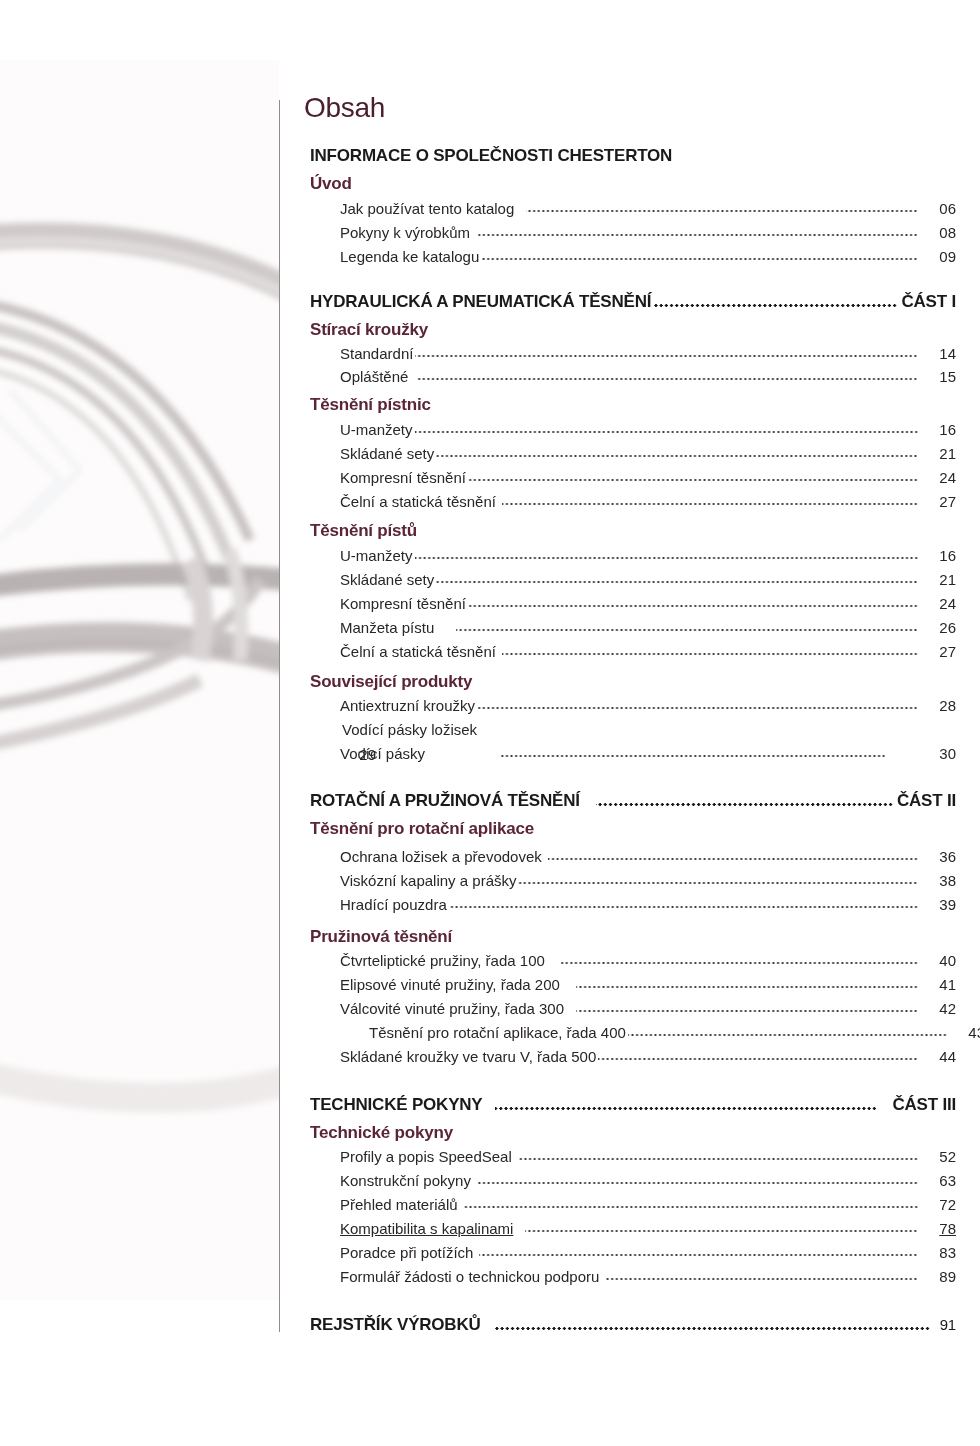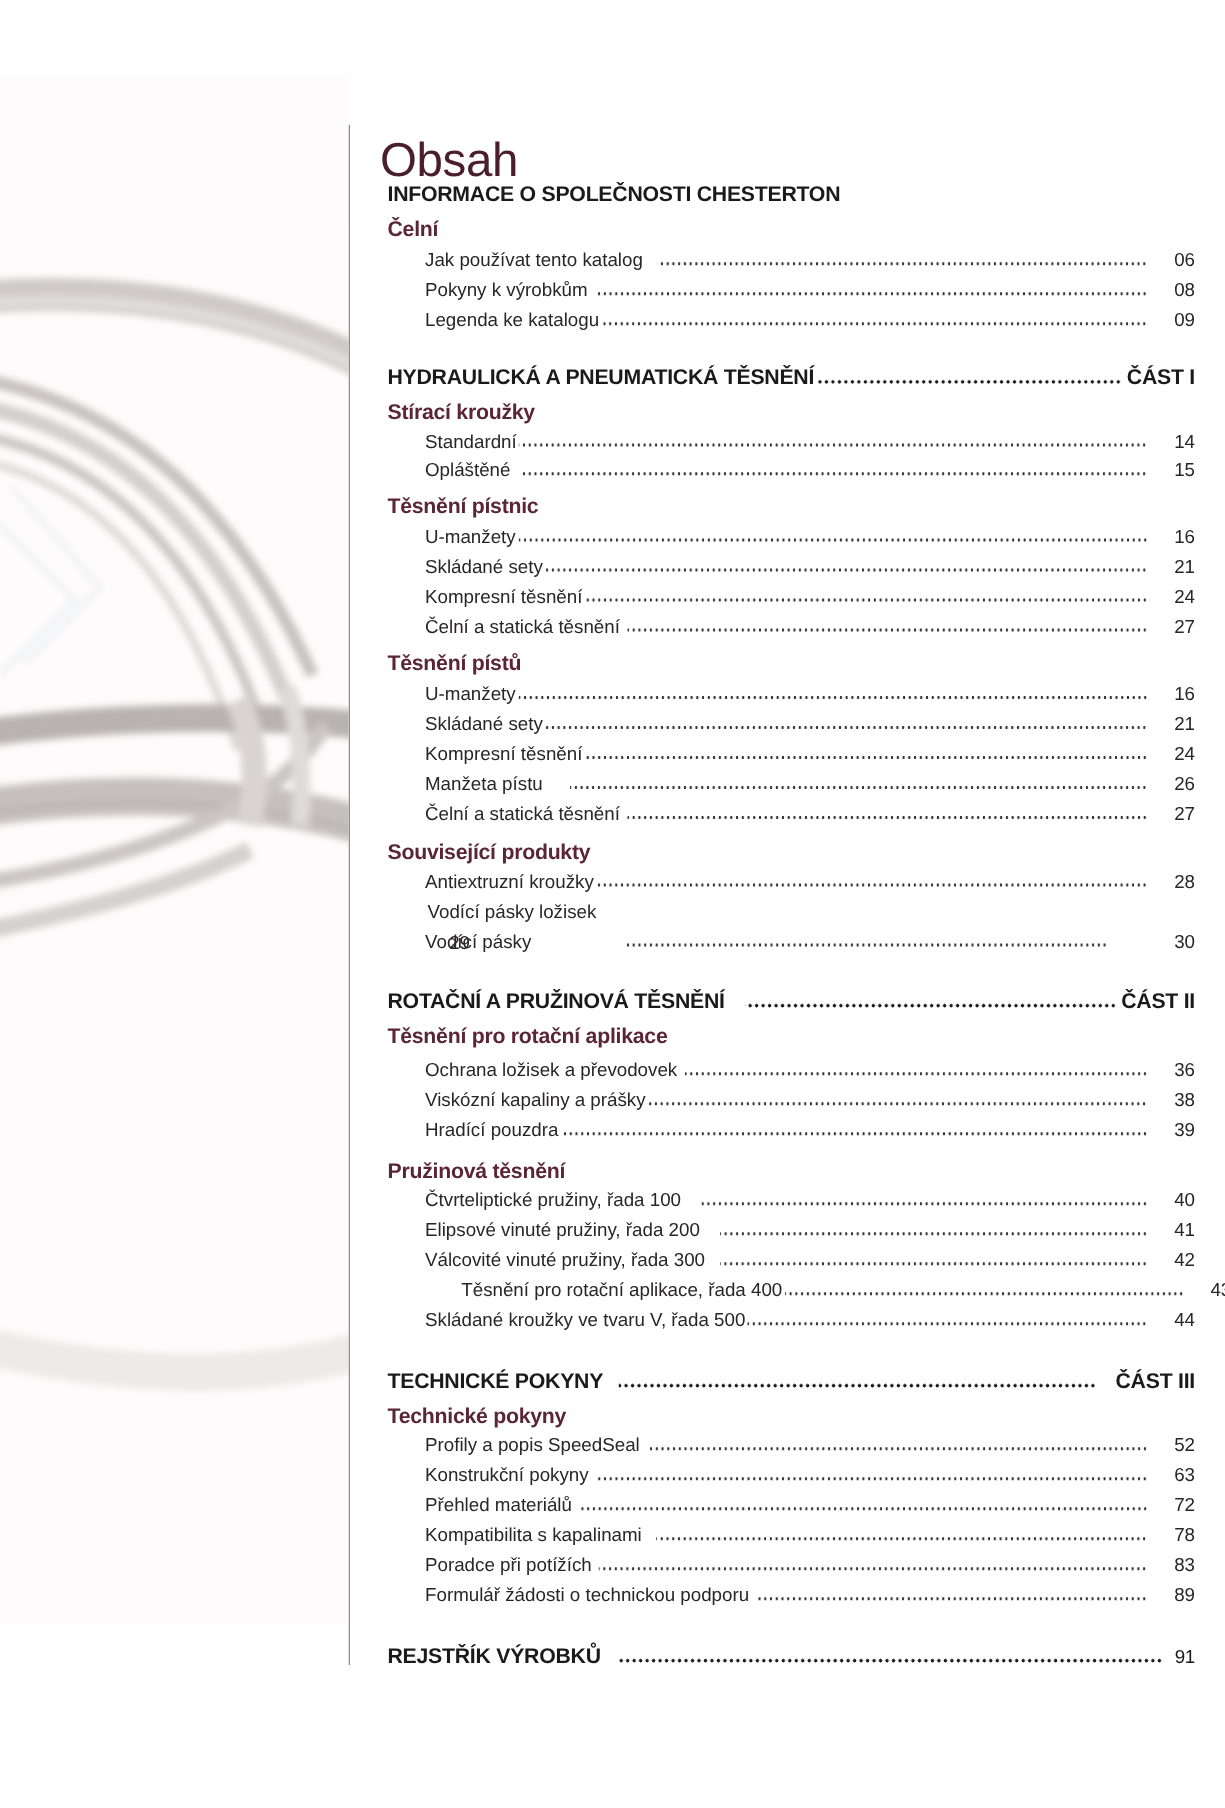--- a/index.html
+++ b/index.html
@@ -7,22 +7,22 @@
          font-family: "Liberation Sans", "DejaVu Sans", sans-serif; color: #231f20; }
 
   
   .deco { position: absolute; left: 0; top: 60px; width: 279px; height: 1240px; overflow: hidden; }
   .deco svg { width: 100%; height: 100%; display: block; }
 
   .vline { position: absolute; left: 279px; top: 100px; width: 1px; height: 1232px; background: #8f8c8c; }
 
   .toc { position: absolute; left: 310px; top: 90px; width: 646px; }
 
-  .title { font-size: 38px; color: #4a1e2c; font-weight: normal; letter-spacing: -0.3px;
-           position: absolute; left: -6px; top: 18px; }
+  .title { font-size: 28px; color: #4a1e2c; font-weight: normal; letter-spacing: -0.3px;
+           position: absolute; left: -6px; top: 2px; }
 
   .row { position: absolute; left: 0; width: 646px; display: flex; align-items: baseline; white-space: nowrap; }
 
   .part-row { font-weight: bold; font-size: 17px; color: #1a1a1a; letter-spacing: -0.2px; }
   .cat { position: absolute; left: 0; font-size: 17px; font-weight: bold; color: #5a2535; letter-spacing: -0.2px; }
   .item-row { left: 30px; width: 616px; font-size: 15px; color: #2a2526; }
 
   .label { flex: 0 0 auto; }
   .gap { flex: 0 0 auto; }
   .dots { flex: 1 1 auto; overflow: hidden; margin: 0 2px; position: relative; height: 4px; align-self: flex-end; margin-bottom: 4px;
@@ -73,21 +73,21 @@
 </div>
 
 <div class="vline"></div>
 
 <div class="toc">
   <div class="title">Obsah</div>
 
   <div class="row part-row" style="top:56px;">
     <span class="label">INFORMACE O SPOLEČNOSTI CHESTERTON</span>
   </div>
-  <div class="cat" style="top:84px;">Čelní</div>
+  <div class="cat" style="top:84px;">Úvod</div>
   <div class="row item-row" style="top:110px;">
     <span class="label">Jak používat tento katalog</span>
       <span class="gap" style="width:10px"></span>
       <span class="dots"></span>
       <span class="page">06</span>
   </div>
   <div class="row item-row" style="top:134px;">
     <span class="label">Pokyny k výrobkům</span>
       <span class="gap" style="width:6px"></span>
       <span class="dots"></span>
@@ -257,21 +257,21 @@
       <span class="gap" style="width:4px"></span>
       <span class="dots"></span>
       <span class="page">63</span>
   </div>
   <div class="row item-row" style="top:1106px;">
     <span class="label">Přehled materiálů</span>
       <span class="gap" style="width:4px"></span>
       <span class="dots"></span>
       <span class="page">72</span>
   </div>
-  <div class="row item-row" style="top:1130px;">
+  <div class="row item-row" style="top:1130px;text-decoration:underline;">
     <span class="label">Kompatibilita s kapalinami</span>
       <span class="gap" style="width:10px"></span>
       <span class="dots"></span>
       <span class="page">78</span>
   </div>
   <div class="row item-row" style="top:1154px;">
     <span class="label">Poradce při potížích</span>
       <span class="gap" style="width:4px"></span>
       <span class="dots"></span>
       <span class="page">83</span>

